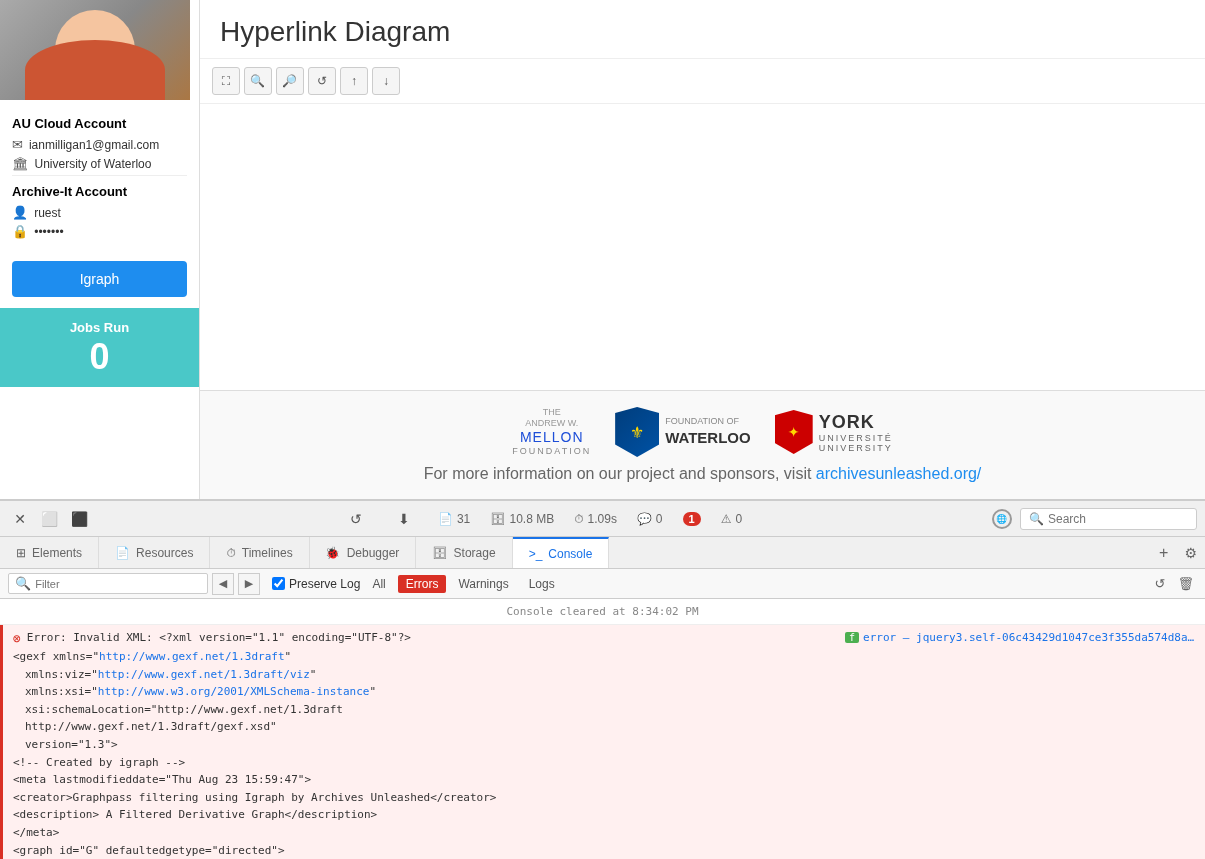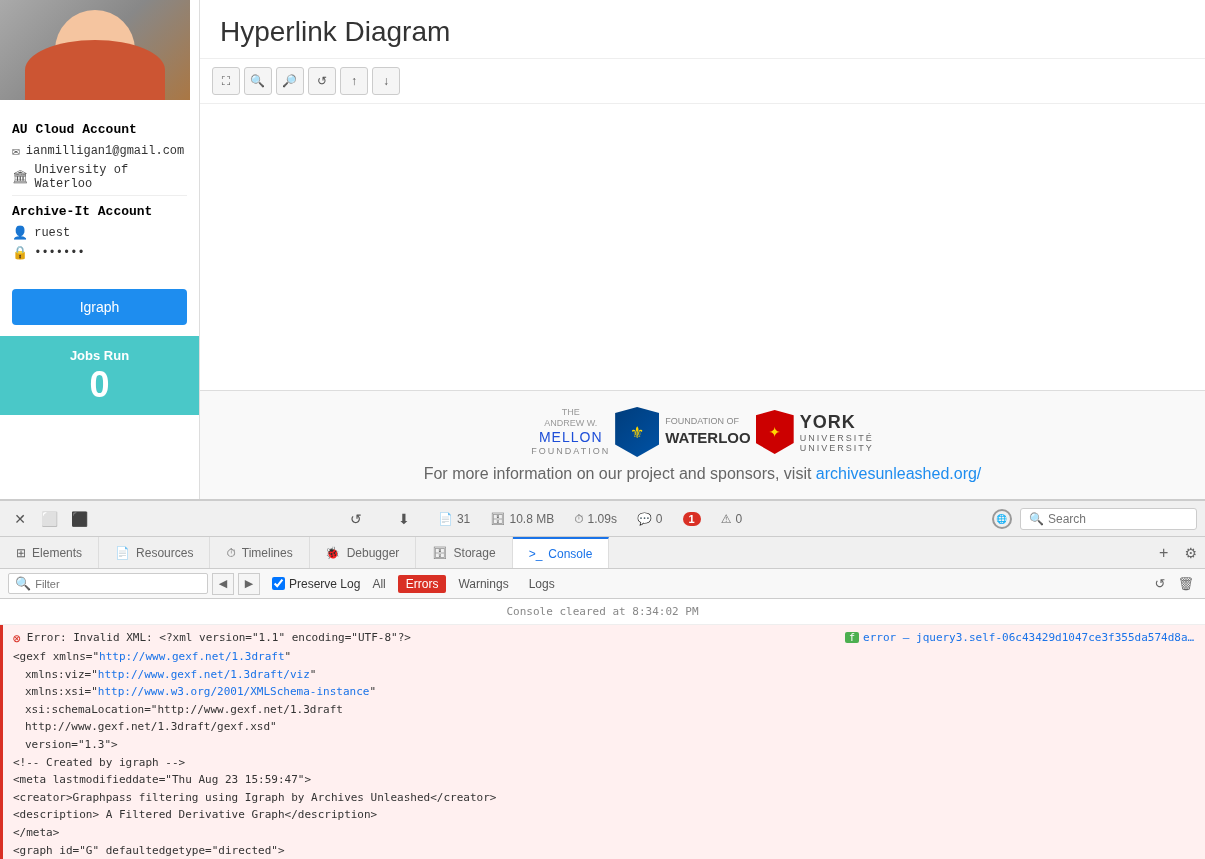--- a/index.html
+++ b/index.html
@@ -7,21 +7,21 @@
 
     
     .app-container { display: flex; flex-direction: row; flex: 1; overflow: hidden; }
 
     
     .sidebar { width: 200px; background: #fff; border-right: 1px solid #ddd; display: flex; flex-direction: column; flex-shrink: 0; }
     .avatar-placeholder { width: 190px; height: 100px; background: linear-gradient(135deg, #aaa 0%, #888 50%, #aa7744 100%); display: flex; align-items: center; justify-content: center; overflow: hidden; position: relative; }
     .avatar-face { width: 80px; height: 80px; background: #f5c5a0; border-radius: 50%; position: absolute; top: 10px; left: 55px; }
     .avatar-body { width: 140px; height: 60px; background: #cc5533; border-radius: 50% 50% 0 0; position: absolute; bottom: 0; left: 25px; }
 
-    .sidebar-info { padding: 14px 12px; font-family: Liberation Mono, monospace; }
+    .sidebar-info { padding: 8px 12px; }
     .sidebar-section-title { font-weight: bold; font-size: 13px; margin-bottom: 6px; margin-top: 8px; }
     .sidebar-row { display: flex; align-items: center; gap: 6px; font-size: 12px; color: #333; margin-bottom: 4px; }
     .sidebar-row .icon { font-size: 13px; color: #555; }
     .sidebar-divider { height: 1px; background: #eee; margin: 4px 0; }
 
     .update-btn { margin: 10px 12px; background: #1e8def; color: white; border: none; border-radius: 4px; padding: 10px; font-size: 14px; font-weight: 500; cursor: pointer; width: calc(100% - 24px); }
 
     .jobs-run-box { background: #4ac8c8; color: white; text-align: center; padding: 12px 8px; margin: 1px 0; }
     .jobs-run-label { font-size: 13px; font-weight: 600; margin-bottom: 4px; }
     .jobs-run-count { font-size: 36px; font-weight: bold; line-height: 1; }
@@ -32,21 +32,21 @@
     .main-header { padding: 16px 20px 10px 20px; border-bottom: 1px solid #eee; }
     .main-title { font-size: 28px; font-weight: 300; color: #333; }
 
     .diagram-toolbar { display: flex; align-items: center; gap: 4px; padding: 8px 12px; border-bottom: 1px solid #eee; }
     .toolbar-btn { width: 28px; height: 28px; border: 1px solid #ccc; background: #f5f5f5; border-radius: 3px; cursor: pointer; display: flex; align-items: center; justify-content: center; font-size: 12px; color: #555; }
 
     .diagram-area { flex: 1; background: #fff; min-height: 200px; }
 
     
     .sponsors-bar { border-top: 1px solid #ddd; padding: 16px 20px; background: #f9f9f9; display: flex; flex-direction: column; align-items: center; gap: 8px; }
-    .sponsors-logos { display: flex; align-items: center; gap: 5px; }
+    .sponsors-logos { display: flex; align-items: center; gap: 24px; }
     .sponsor-mellon { font-size: 11px; color: #888; text-align: center; line-height: 1.2; }
     .sponsor-mellon .mellon-name { font-size: 14px; font-weight: normal; color: #1d4ed8; letter-spacing: 1px; }
     .sponsor-waterloo { display: flex; align-items: center; gap: 6px; }
     .waterloo-text { font-size: 11px; color: #666; font-weight: bold; line-height: 1.3; }
     .waterloo-text .univ-of { font-size: 9px; font-weight: normal; color: #888; }
     .sponsor-york { display: flex; align-items: center; gap: 6px; }
     .york-text { font-size: 18px; font-weight: bold; color: #333; letter-spacing: 1px; }
     .york-sub { font-size: 9px; color: #666; letter-spacing: 2px; }
     .sponsors-tagline { font-size: 16px; color: #666; }
     .sponsors-tagline a { color: #1e8def; text-decoration: none; }

